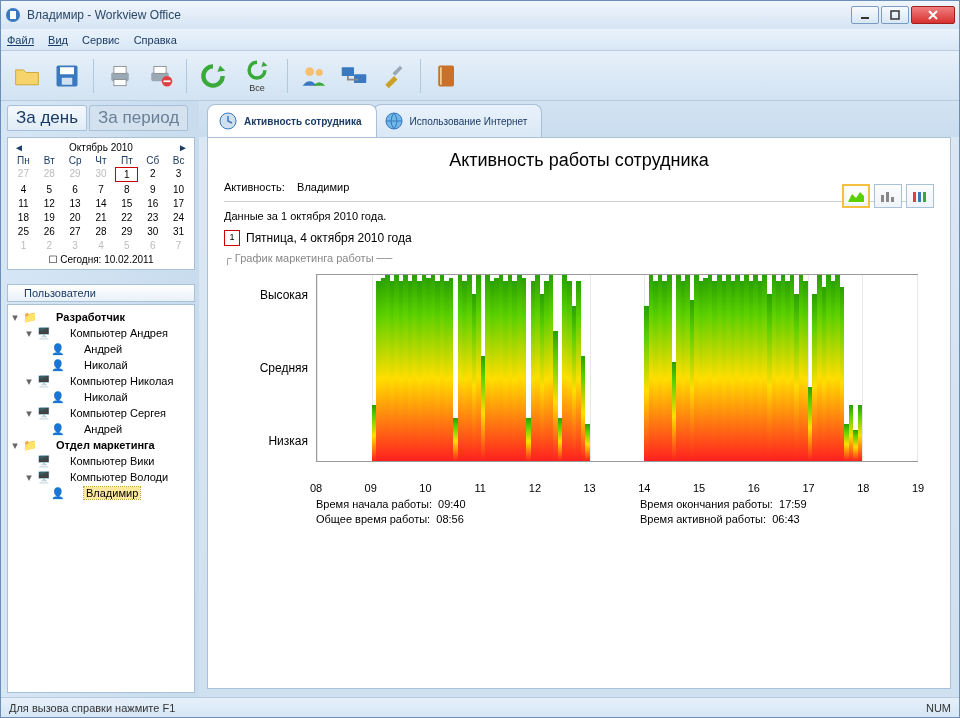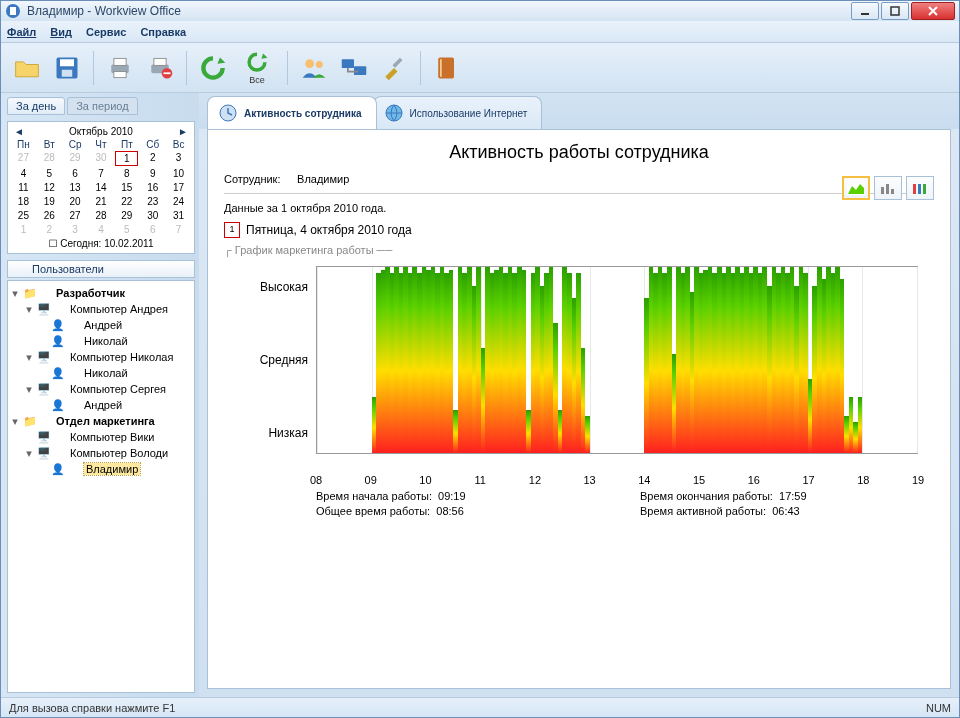--- a/index.html
+++ b/index.html
@@ -1,49 +1,49 @@
 <!DOCTYPE html>
 <html><head>
 <meta charset="utf-8">
 <style>
 * { box-sizing: border-box; margin: 0; padding: 0; }
 body { font-family: "Segoe UI", Tahoma, sans-serif; font-size: 11px; background: #e8f0f8; width: 960px; height: 718px; overflow: hidden; }
 .window { width: 960px; height: 718px; background: linear-gradient(#dfe9f5,#cfe0f0); border: 1px solid #6b8eb8; display: flex; flex-direction: column; }
-.titlebar { height: 20px; background: linear-gradient(#f0f6fd,#d5e4f3); display: flex; align-items: center; padding: 0 4px; }
+.titlebar { height: 28px; background: linear-gradient(#f0f6fd,#d5e4f3); display: flex; align-items: center; padding: 0 4px; }
 .titlebar .app-icon { width: 16px; height: 16px; margin-right: 6px; }
 .titlebar .title { flex: 1; color: #2b4766; font-size: 12px; }
 .winbtns { display: flex; gap: 2px; }
 .winbtn { width: 28px; height: 18px; border: 1px solid #7a9cc4; border-radius: 2px; display: flex; align-items: center; justify-content: center; background: linear-gradient(#f6fafd,#d9e7f5); }
 .winbtn.close { background: linear-gradient(#f08080,#d93030); border-color: #a02020; color: #fff; width: 44px; }
-.menubar { height: 22px; background: linear-gradient(#eaf2fb,#d9e8f6); display: flex; align-items: center; padding: 0 6px; gap: 14px; border-bottom: 1px solid #b8ccdf; font-weight: bold; }
+.menubar { height: 22px; background: linear-gradient(#eaf2fb,#d9e8f6); display: flex; align-items: center; padding: 0 6px; gap: 14px; border-bottom: 1px solid #b8ccdf; }
 .menubar span { color: #1a3b66; }
 .menubar span u { text-decoration: underline; }
 .toolbar { height: 50px; background: linear-gradient(#e6f0fa,#d2e3f2); display: flex; align-items: center; padding: 4px 8px; gap: 4px; border-bottom: 1px solid #b8ccdf; }
 .tbtn { width: 36px; height: 36px; display: flex; flex-direction: column; align-items: center; justify-content: center; border: 1px solid transparent; border-radius: 3px; }
 .tbtn.wide { width: 44px; }
 .tbtn .lbl { font-size: 9px; color: #333; }
 .tbtn svg, .tbtn .iconbig { width: 28px; height: 28px; }
 .sep { width: 1px; height: 34px; background: #b0c8e0; margin: 0 4px; }
 .body { flex: 1; display: flex; overflow: hidden; }
 .sidebar { width: 198px; background: linear-gradient(90deg,#d6e6f5,#c8dcee); display: flex; flex-direction: column; padding: 4px 4px 4px 6px; gap: 2px; }
 .viewtabs { display: flex; gap: 2px; margin-bottom: 4px; }
-.viewtab { padding: 2px 8px; border: 1px solid #a8c0d8; background: linear-gradient(#f5f9fd,#e0ecf6); border-radius: 3px 3px 0 0; font-size: 11px; color: #1a3b66; }
+.viewtab { padding: 2px 8px; border: 1px solid #a8c0d8; background: linear-gradient(#f5f9fd,#e0ecf6); border-radius: 3px 3px 0 0; font-size: 17px; color: #1a3b66; }
 .viewtab.inactive { background: #d4e2ef; color: #6a7f95; }
 .calendar { background: #fff; border: 1px solid #a8c0d8; padding: 4px; font-size: 10px; }
 .cal-head { display: flex; align-items: center; justify-content: space-between; margin-bottom: 2px; }
 .cal-nav { width: 14px; text-align: center; color: #1a3b66; cursor: pointer; }
 .cal-title { font-weight: normal; color: #000; }
 .cal-grid { display: grid; grid-template-columns: repeat(7, 1fr); text-align: center; gap: 1px 3px; }
 .cal-grid .dow { color: #1a3b66; }
 .cal-grid .dow.sat, .cal-grid .dow.sun { color: #1a3b66; }
 .cal-grid .d { color: #000; padding: 1px 0; }
 .cal-grid .d.out { color: #bbb; }
 .cal-grid .d.sel { border: 1px solid #c00; background: #fff; }
 .cal-today { text-align: center; margin-top: 2px; color: #000; }
-.users-head { background: linear-gradient(#fff,#e8f0f8); border: 1px solid #a8c0d8; padding: 2px 24px; color: #1a3b66; margin-top: 4px; }
+.users-head { background: linear-gradient(#fff,#e8f0f8); border: 1px solid #a8c0d8; padding: 2px 16px; color: #1a3b66; margin-top: 12px; }
 .tree { background: #fff; border: 1px solid #a8c0d8; flex: 1; overflow: auto; padding: 4px 2px; font-size: 11px; }
 .tnode { display: flex; align-items: center; gap: 3px; padding: 1px 0; white-space: nowrap; }
 .tnode .tw { width: 10px; text-align: center; color: #666; }
 .tnode .ticon { width: 14px; height: 14px; display: inline-flex; align-items: center; justify-content: center; }
 .tnode .lbl { color: #000; margin-left: 16px; }
 .tnode.bold .lbl { font-weight: bold; }
 .tnode.sel .lbl { background: #fde8a0; outline: 1px dotted #c0a040; padding: 0 2px; }
 .l1 { margin-left: 14px; }
 .l2 { margin-left: 28px; }
 .main { flex: 1; display: flex; flex-direction: column; overflow: hidden; }
@@ -357,21 +357,21 @@
           <div class="chartbtn">
               <svg width="18" height="14">
                 <rect x="2" y="3" width="3" height="10" fill="#e04040"></rect>
                 <rect x="7" y="3" width="3" height="10" fill="#3a78c0"></rect>
                 <rect x="12" y="3" width="3" height="10" fill="#39a939"></rect>
               </svg>
             </div>
         </div>
 
         <div class="meta">
-          <div class="row"><span class="k">Сотрудник:</span> <span>Владимир</span></div>
+          <div class="row"><span class="k">Активность:</span> <span>Владимир</span></div>
         </div>
         <hr class="divider">
         <div style="font-size:11px;">Данные за 1 октября 2010 года.</div>
 
         <div class="dateline">
           <span style="display:inline-block;width:16px;height:16px;border:1px solid #c00;background:#fff;text-align:center;font-size:9px;line-height:12px;">1</span>
           <span>Пятница, 4 октября 2010 года</span>
         </div>
         <div class="section-title">┌ <span>График маркетинга работы</span> ──</div>
 
@@ -501,21 +501,21 @@
               <span style="position: absolute; left: 54.5455%; transform: translateX(-50%);">14</span>
               <span style="position: absolute; left: 63.6364%; transform: translateX(-50%);">15</span>
               <span style="position: absolute; left: 72.7273%; transform: translateX(-50%);">16</span>
               <span style="position: absolute; left: 81.8182%; transform: translateX(-50%);">17</span>
               <span style="position: absolute; left: 90.9091%; transform: translateX(-50%);">18</span>
               <span style="position: absolute; left: 100%; transform: translateX(-50%);">19</span>
             </div>
         </div>
 
         <div class="stats">
-          <div><span class="k">Время начала работы:</span>&nbsp;&nbsp;<span>09:19</span></div>
+          <div><span class="k">Время начала работы:</span>&nbsp;&nbsp;<span>09:40</span></div>
           <div><span class="k">Время окончания работы:</span>&nbsp;&nbsp;<span>17:59</span></div>
           <div><span class="k">Общее время работы:</span>&nbsp;&nbsp;<span>08:56</span></div>
           <div><span class="k">Время активной работы:</span>&nbsp;&nbsp;<span>06:43</span></div>
         </div>
       </div>
     </div>
   </div>
 
   <div class="status">
     <span>Для вызова справки нажмите F1</span>

